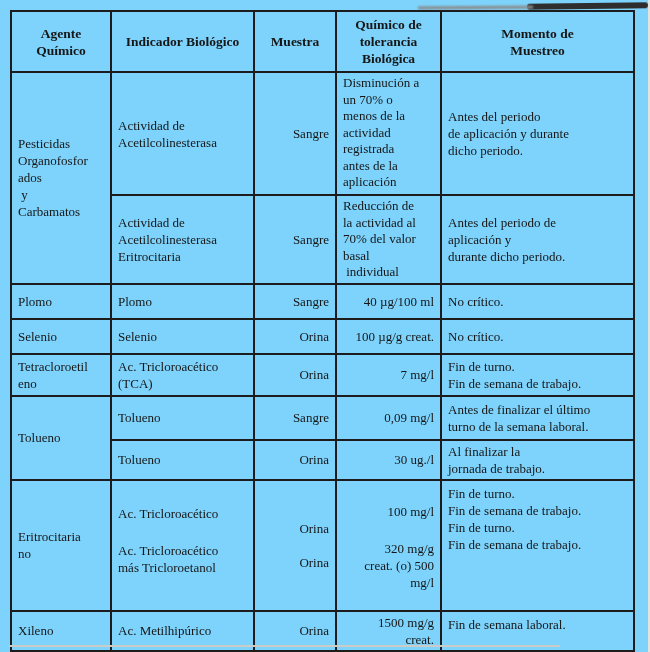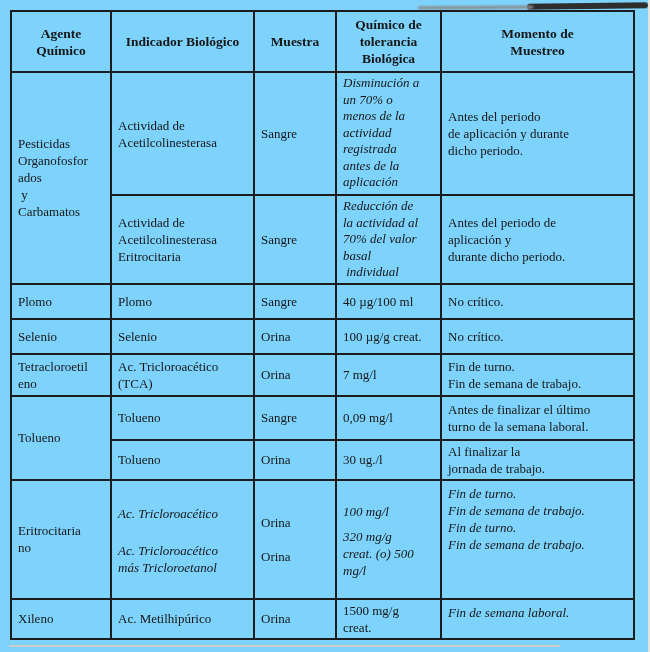--- a/index.html
+++ b/index.html
@@ -39,30 +39,30 @@
     font-family: "Liberation Serif", "DejaVu Serif", serif;
   }
   th {
     font-weight: bold;
     text-align: center;
     font-size: 13.5px;
     line-height: 17px;
     padding: 4px 4px;
   }
   .left { text-align: left; }
-  .ctr  { text-align: left; }
-  .top  { vertical-align: top; font-style: italic; }
+  .ctr  { text-align: right; }
+  .top  { vertical-align: top; }
   .tight { line-height: 16.5px; padding-top: 2px; }
   .stack-col {
     display: flex;
     flex-direction: column;
   }
   .stack-ind { gap: 20px; padding-top: 5px; }
   .stack-mue { gap: 17px; justify-content: center; }
-  .stack-lim { gap: 8px; padding-top: 3px; }
+  .stack-lim { gap: 20px; padding-top: 3px; }
   .pad-top { padding-top: 4px; }
   
   .artifact { position: absolute; pointer-events: none; }
   .smudge-dark {
     left: 527px; top: 3px; width: 121px; height: 6px;
     background: #2e2e2e;
     border-radius: 3px;
     transform: rotate(-0.7deg);
     filter: blur(0.7px);
   }

